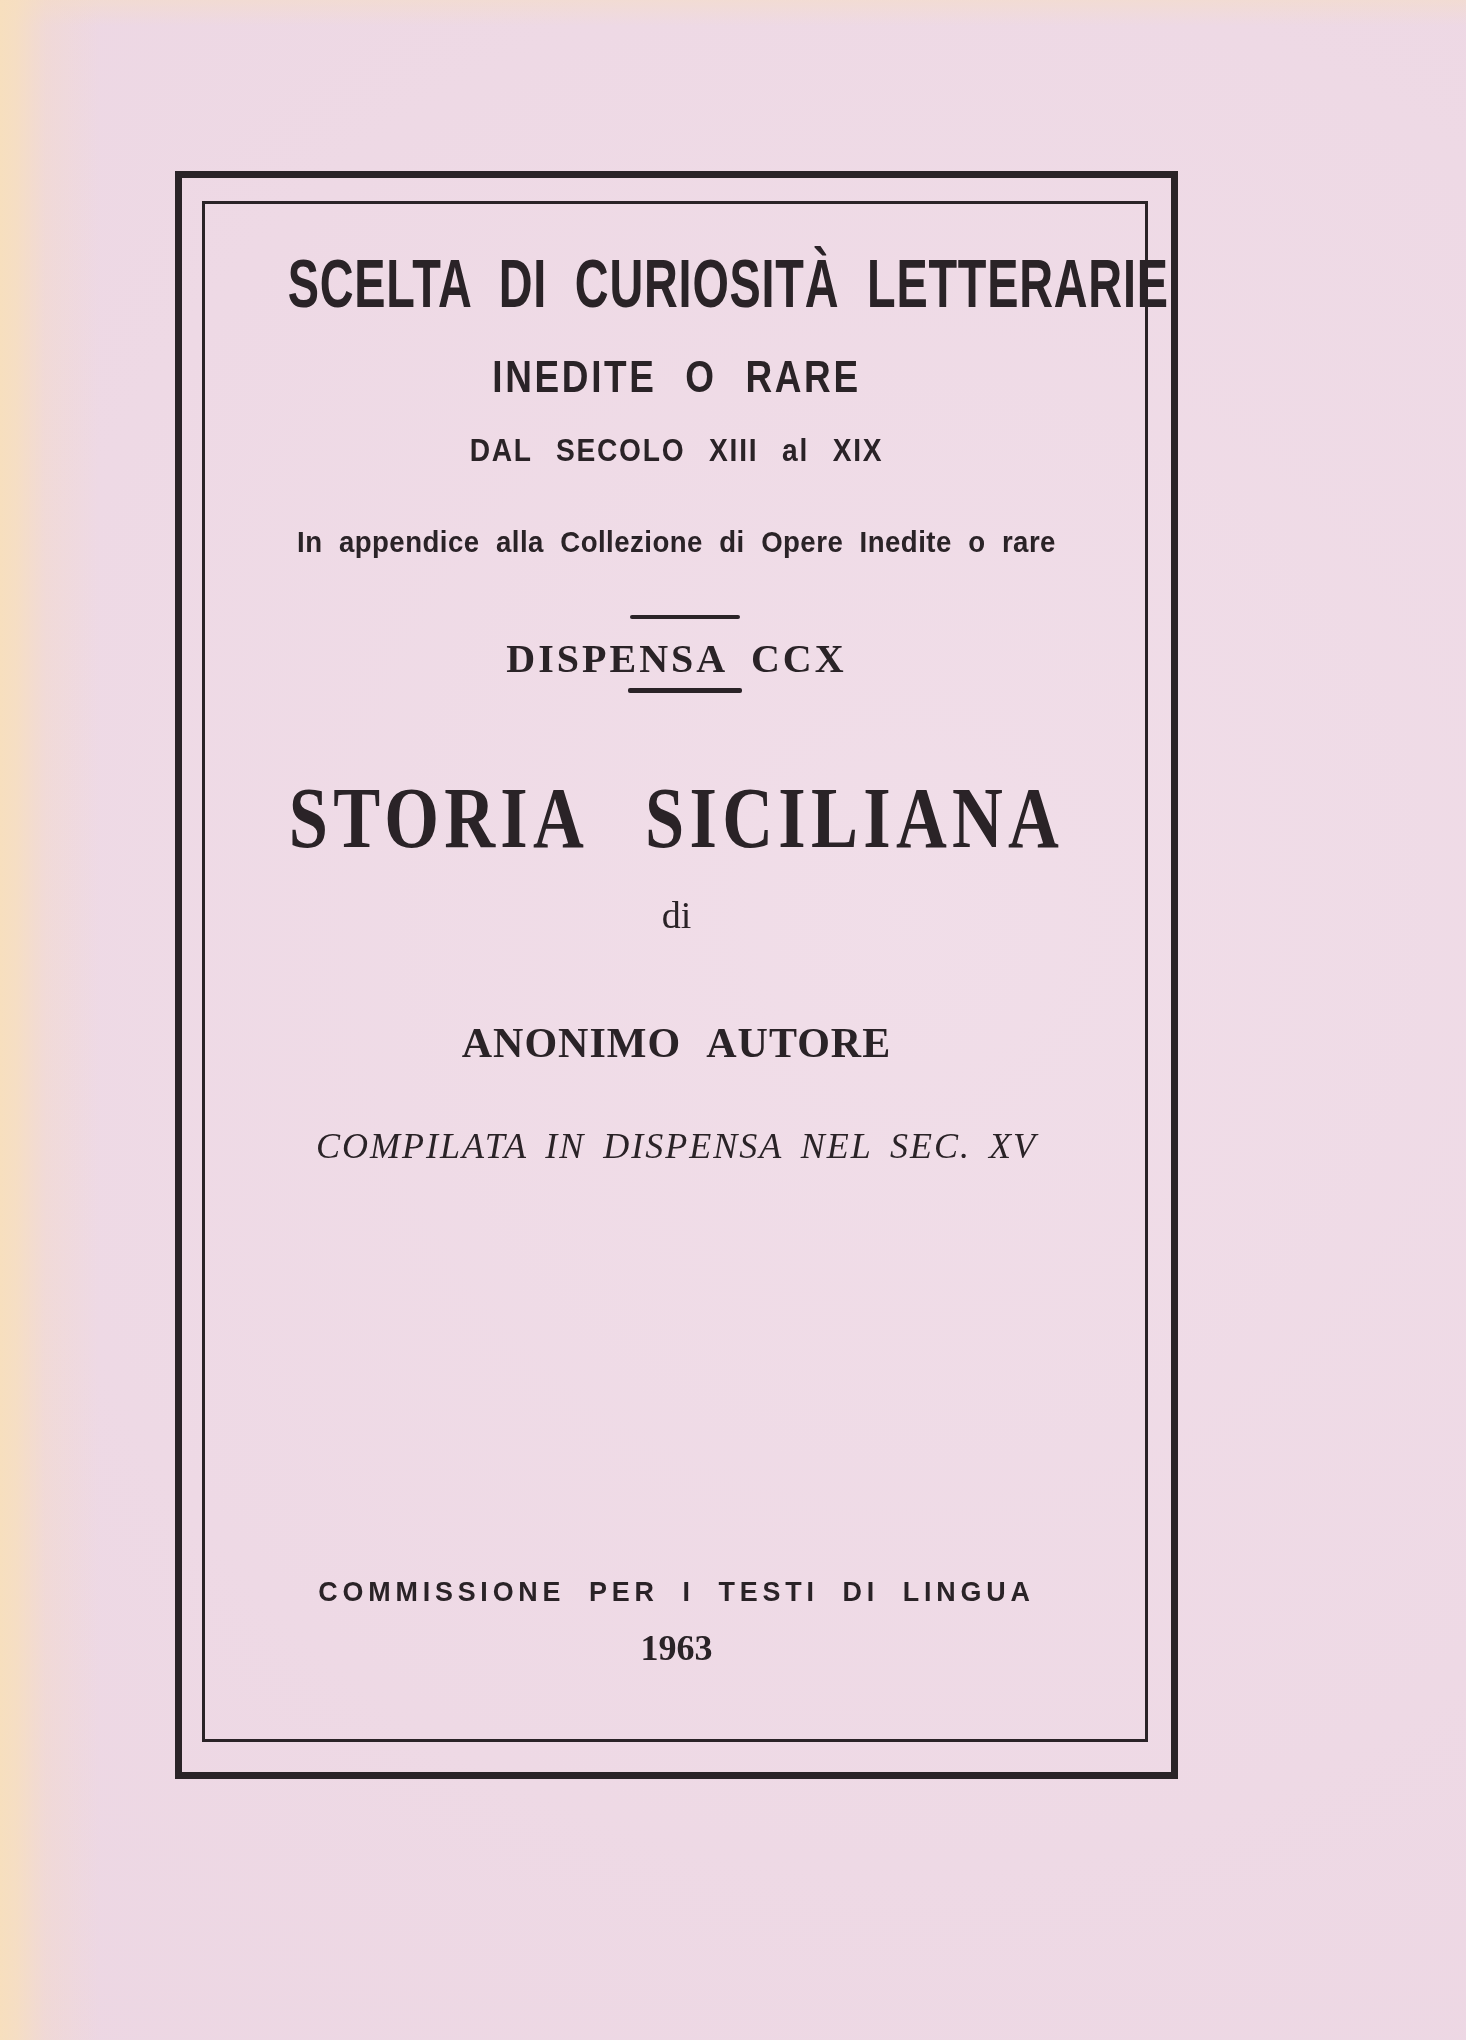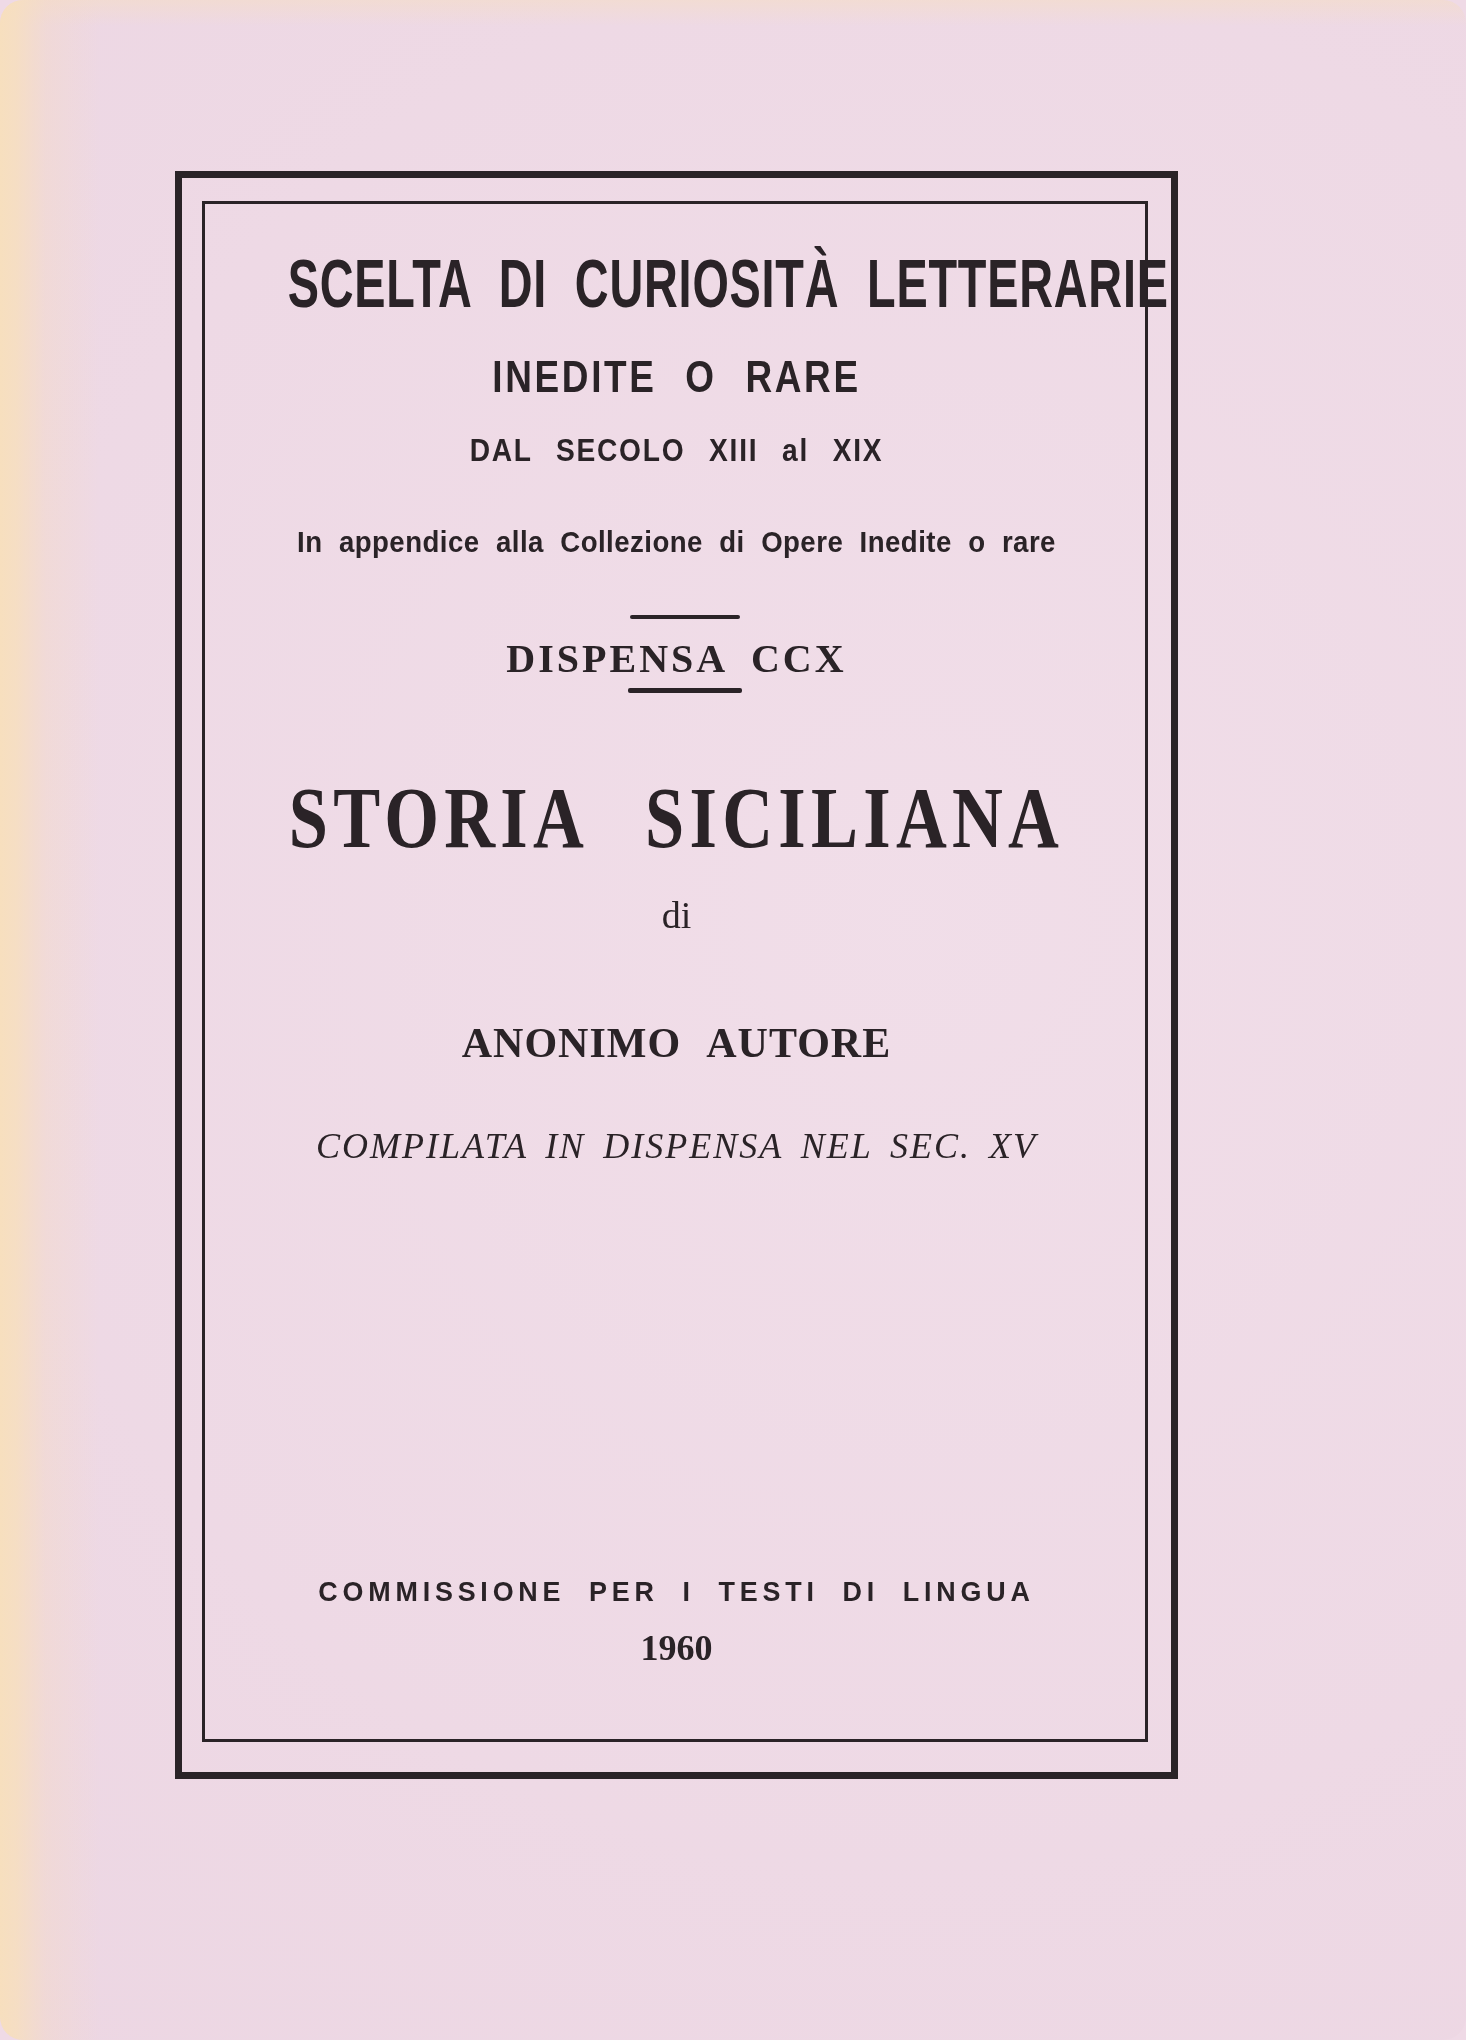--- a/index.html
+++ b/index.html
@@ -8,21 +8,20 @@
     background: #efdae6;
   }
   .page {
     position: relative;
     width: 1466px;
     height: 2040px;
     background: var(--paper, #efdae6);
     overflow: hidden;
     font-family: "Liberation Sans", sans-serif;
     color: var(--ink, #2a2327);
-    border-radius: 23px;
   }
   
   .scan-edge {
     position: absolute;
     inset: 0;
     pointer-events: none;
     background:
       linear-gradient(90deg, var(--edge, #f7dfbe) 0px, rgba(247,223,190,0.85) 16px, rgba(245,219,196,0.40) 46px, rgba(245,219,196,0) 100px),
       linear-gradient(180deg, rgba(247,223,190,0.45) 0px, rgba(247,223,190,0) 26px),
       radial-gradient(120% 90% at 62% 45%, rgba(255,255,255,0.10) 0%, rgba(214,180,199,0.14) 100%);
@@ -181,14 +180,14 @@
 
   <div class="t byline">di</div>
 
   <div class="t author">ANONIMO AUTORE</div>
 
   <div class="t work-note">COMPILATA IN DISPENSA NEL SEC. XV</div>
 
 
   <div class="t imprint-publisher">COMMISSIONE PER I TESTI DI LINGUA</div>
 
-  <div class="t imprint-year">1960</div>
+  <div class="t imprint-year">1963</div>
 </div>
 
 </body></html>

